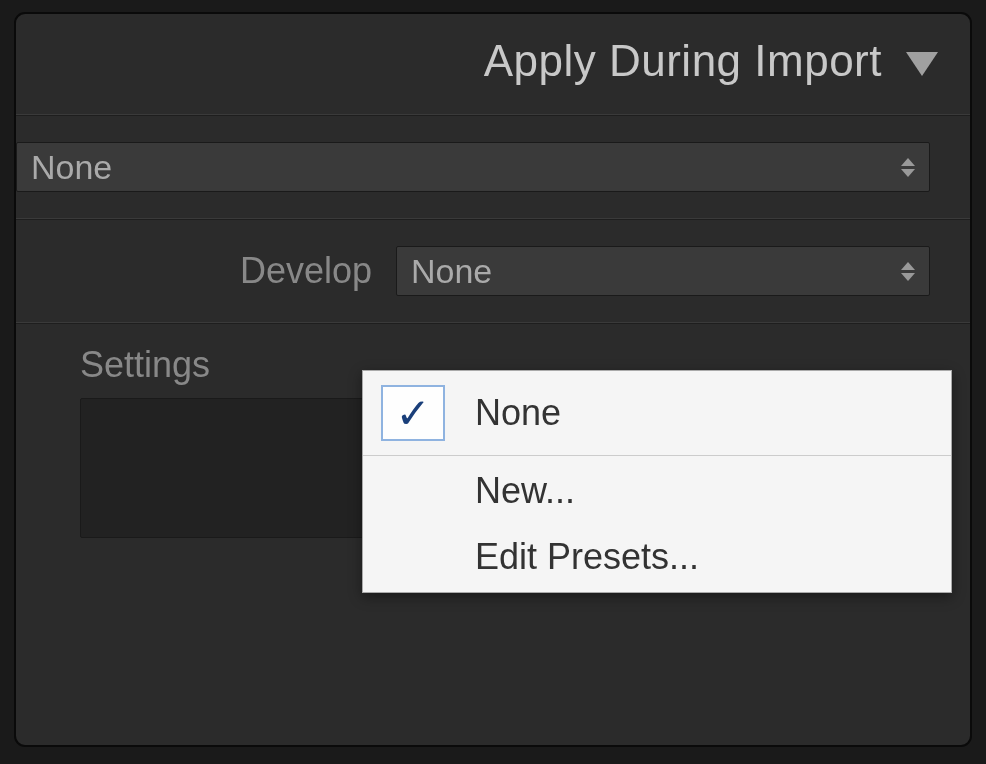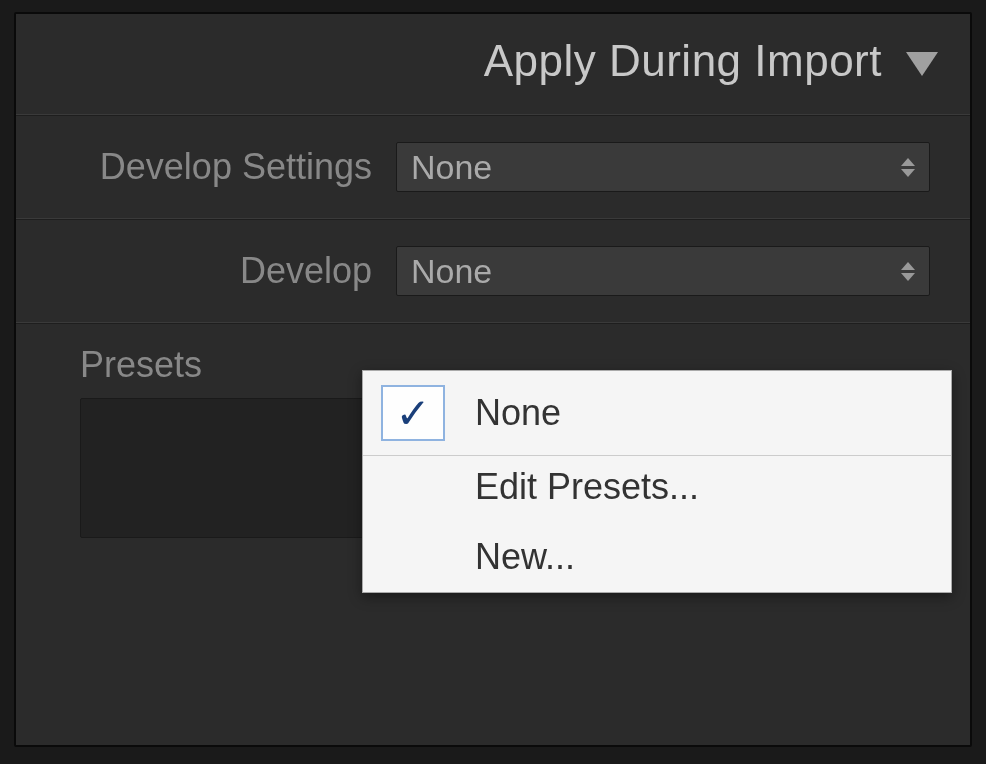--- a/index.html
+++ b/index.html
@@ -12,21 +12,21 @@
       background: #1a1a1a;
       font-family: -apple-system, "Segoe UI", "Lucida Grande", sans-serif;
       width: 986px;
       height: 764px;
       overflow: hidden;
     }
     
     .panel-outer {
       background: #2b2b2b;
       border: 2px solid #0a0a0a;
-      border-radius: 2px;
+      border-radius: 11px;
       margin: 12px 14px;
       height: 735px;
       position: relative;
     }
     
     .panel-header {
       display: flex;
       align-items: center;
       justify-content: flex-end;
       padding: 22px 32px 28px 28px;
@@ -195,54 +195,53 @@
 <body>
 
 <div class="panel-outer">
 
   <div class="panel-header">
     <span class="panel-title">Apply During Import</span>
     <div class="collapse-triangle"></div>
   </div>
 
   <div class="row">
-    <div class="row-label">Develop Settings</div>
     <div class="dropdown">
       <span class="dropdown-value">None</span>
       <span class="dropdown-arrow"></span>
     </div>
   </div>
 
   <div class="row">
     <div class="row-label">Develop</div>
     <div class="dropdown">
       <span class="dropdown-value">None</span>
       <span class="dropdown-arrow"></span>
     </div>
   </div>
 
   <div class="keywords-row">
-    <div class="keywords-label">Presets</div>
+    <div class="keywords-label">Settings</div>
     <div class="keywords-input"></div>
   </div>
 
   <div class="dropdown-menu">
     <div class="menu-section">
       <div class="menu-item">
         <div class="checkmark-box">
           <span class="checkmark">✓</span>
         </div>
         <span>None</span>
       </div>
     </div>
     <div class="menu-section">
+      <div class="menu-item">
+        <div class="menu-spacer"></div>
+        <span>New...</span>
+      </div>
       <div class="menu-item compact">
         <div class="menu-spacer"></div>
         <span>Edit Presets...</span>
       </div>
-      <div class="menu-item">
-        <div class="menu-spacer"></div>
-        <span>New...</span>
-      </div>
     </div>
   </div>
 
 </div>
 
 </body></html>

